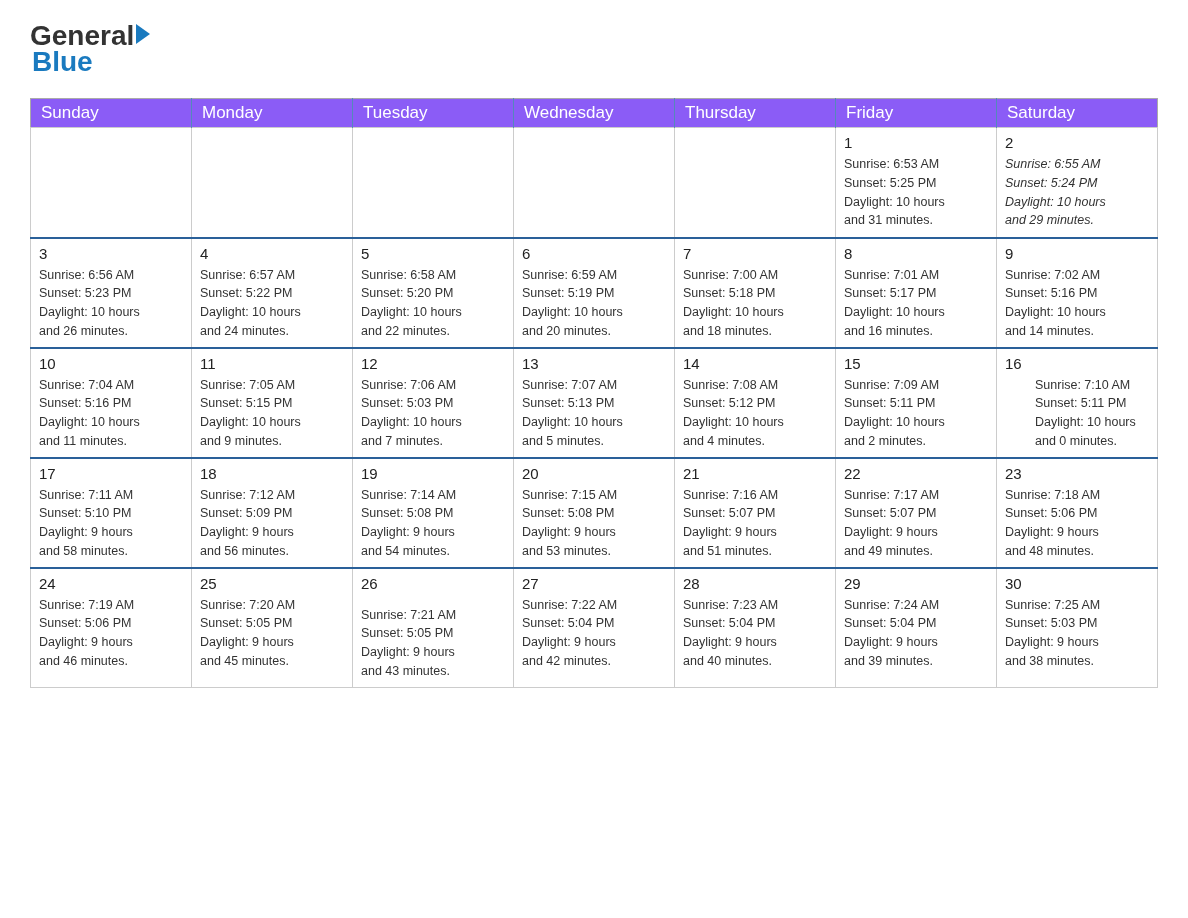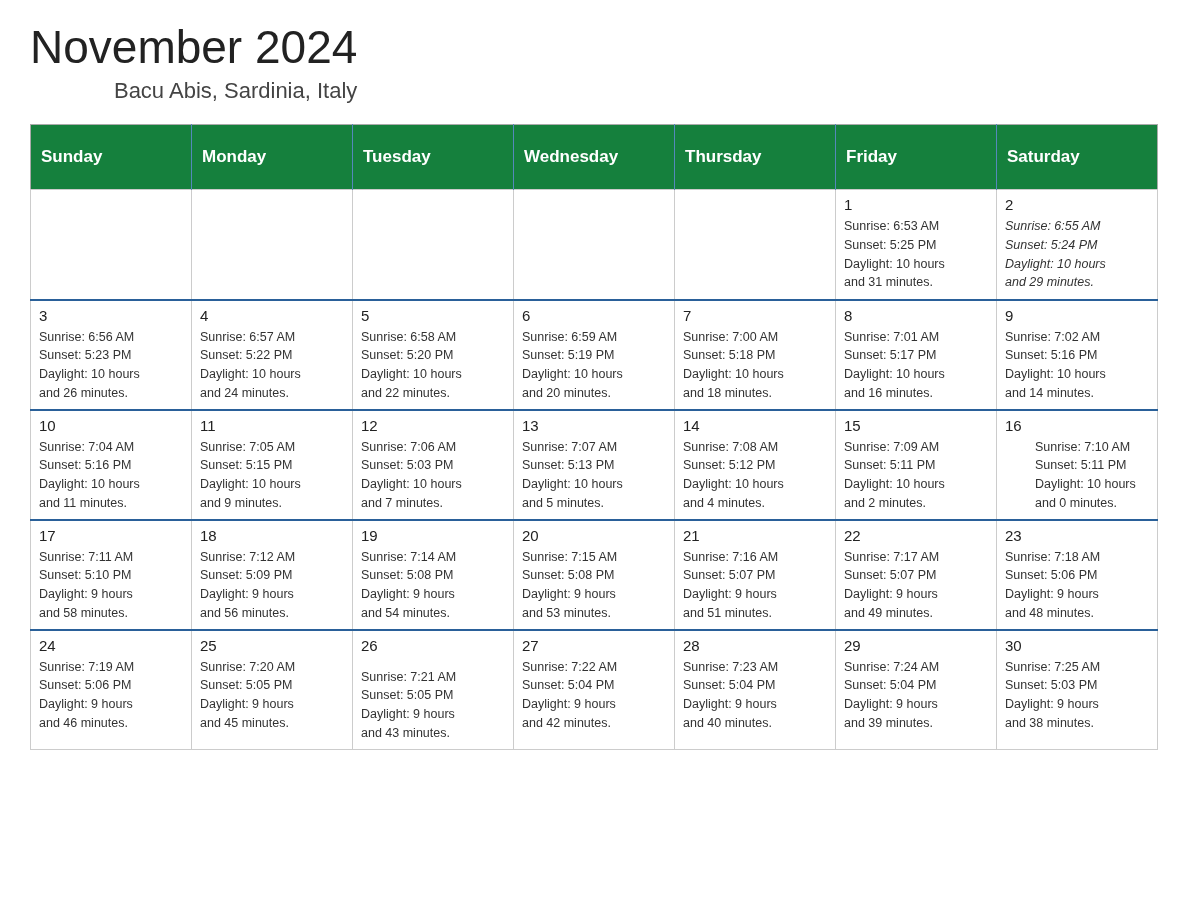--- a/index.html
+++ b/index.html
@@ -55,26 +55,26 @@
       font-size: 22px;
       color: #444;
       margin-top: 4px;
     }
     .calendar-table {
       width: 100%;
       border-collapse: collapse;
       border: 1px solid #aaa;
     }
     .calendar-table th {
-      background-color: #15803d;
+      background-color: #8b5cf6;
       color: #fff;
       text-align: left;
-      padding: 22px 10px;
+      padding: 4px 10px;
       font-size: 17px;
-      font-weight: bold;
+      font-weight: normal;
       border-right: 1px solid #5588bb;
     }
     .calendar-table th:last-child {
       border-right: none;
     }
     .calendar-table td {
       border: 1px solid #ccc;
       vertical-align: top;
       padding: 6px 8px;
       width: 14.28%;
@@ -98,23 +98,26 @@
       background: #f9f9f9;
     }
     .row-top-border td {
       border-top: 2px solid #2a6099;
     }
   </style>
 </head>
 <body>
 
 <div class="header-area">
-  <div class="title-area">
-    <div class="month-year">November 2024</div>
-    <div class="location">Bacu Abis, Sardinia, Italy</div>
+  <div class="logo-area">
+    <div class="logo-text">
+      <span>General</span>
+      <div class="logo-arrow"></div>
+    </div>
+    <div class="logo-blue-line">Blue</div>
   </div>
 </div>
 
 <table class="calendar-table">
   <thead>
     <tr>
     <th>Sunday</th>
         <th>Monday</th>
         <th>Tuesday</th>
         <th>Wednesday</th>

